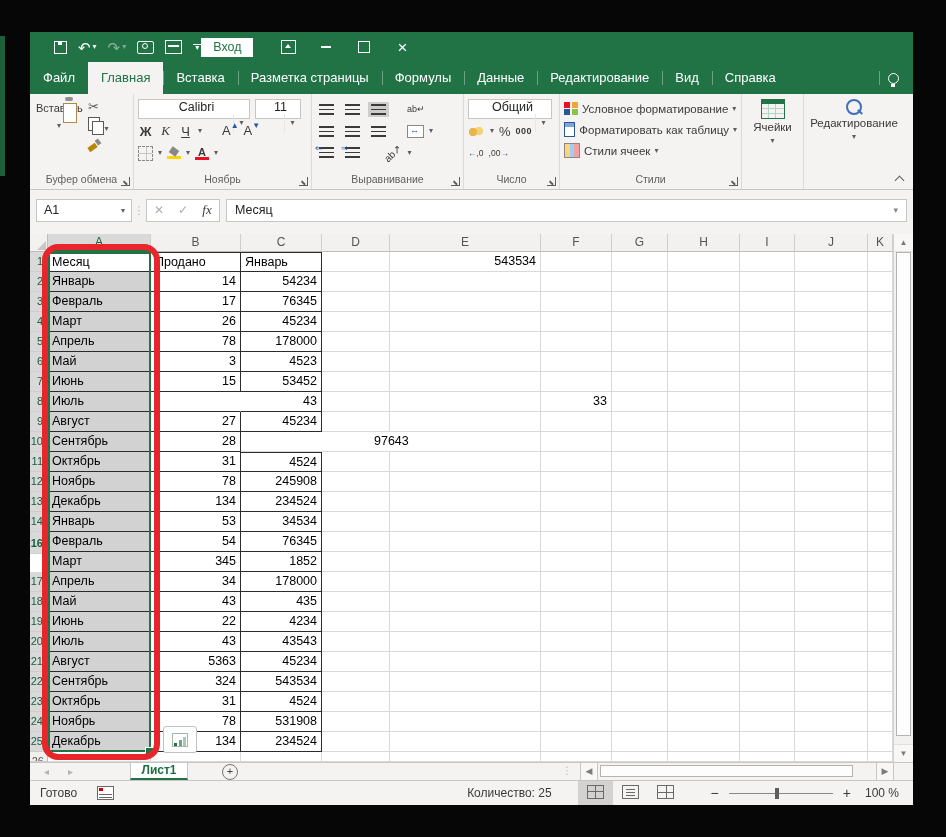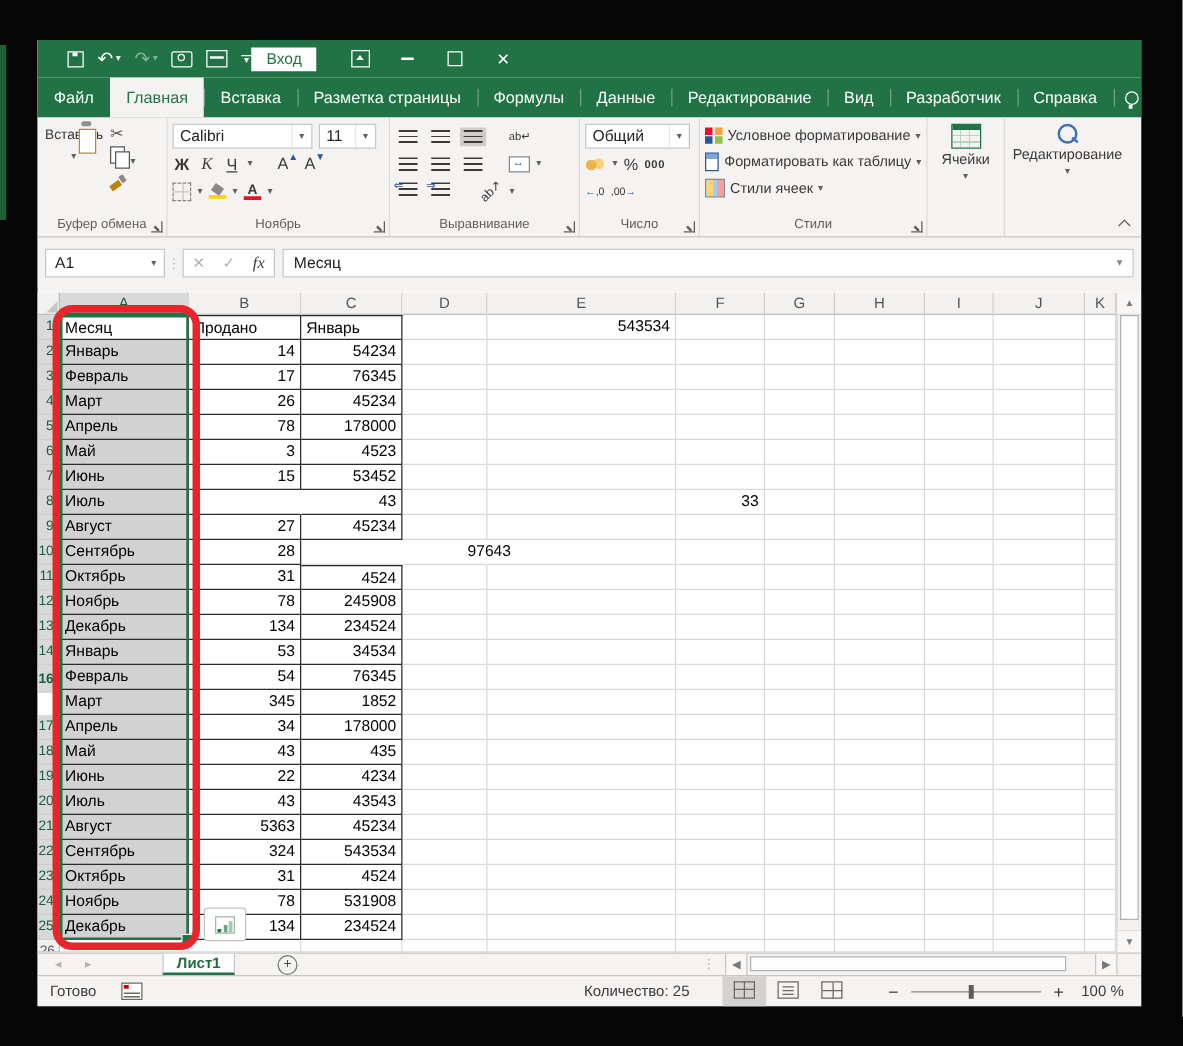--- a/index.html
+++ b/index.html
@@ -60,21 +60,21 @@
   .clipico::after{content:'';position:absolute;left:6px;top:-2px;width:8px;height:4px;background:#8e8e8e;border-radius:2px;}
   .pastelbl{font-size:11px;color:#3b3a39;margin-top:3px;}
   .cutcopy{display:flex;flex-direction:column;gap:4px;padding-top:2px;}
   .scis{font-size:13px;color:#5a5856;line-height:1;}
   .copyico{width:10px;height:12px;border:1.2px solid #5a5856;position:relative;display:inline-block;background:#fff;}
   .copyico::after{content:'';position:absolute;left:2.5px;top:2.5px;width:10px;height:12px;border:1.2px solid #5a5856;background:#fff;}
   .brushico{width:12px;height:12px;position:relative;display:inline-block;}
   .brushico::before{content:'';position:absolute;left:0;top:6px;width:9px;height:5px;background:#b8860b;transform:rotate(-35deg);}
   .brushico::after{content:'';position:absolute;right:0;top:0;width:4px;height:6px;background:#8a8886;transform:rotate(-35deg);}
   
-  .combo{background:#fff;border:1px solid #c8c6c4;height:20px;display:flex;align-items:center;font-size:12.5px;color:#222;padding-left:5px;box-sizing:border-box;}
+  .combo{background:#fff;border:1px solid #c8c6c4;height:20px;display:flex;align-items:center;font-size:12.5px;color:#222;padding-left:5px;box-sizing:border-box;flex-direction:column;}
   .combo .cv{margin-left:auto;width:15px;text-align:center;color:#605e5c;font-size:8px;border-left:1px solid #e8e6e4;line-height:18px;}
   .bi{font-size:13px;color:#3b3a39;width:15px;text-align:center;}
   .bold{font-weight:700;}.ital{font-style:italic;font-family:"Liberation Serif",serif;}
   .und{text-decoration:underline;}
   .fsz{position:relative;font-size:13px;color:#3b3a39;}
   .fsz sup{font-size:8px;position:relative;top:-2px;}
   .szup{color:#2b579a;} .szdn{color:#2b579a;}
   .bord{width:13px;height:13px;border:1px dashed #8a8886;display:inline-block;position:relative;}
   .bord::before{content:'';position:absolute;left:50%;top:0;bottom:0;width:1px;background:#c8c6c4;}
   .bord::after{content:'';position:absolute;top:50%;left:0;right:0;height:1px;background:#c8c6c4;}
@@ -259,21 +259,20 @@
 
   <div class="tabbar">
     <div class="tab">Файл</div>
     <div class="tab active">Главная</div>
       <div class="tab sep">Вставка</div>
       <div class="tab sep">Разметка страницы</div>
       <div class="tab sep">Формулы</div>
       <div class="tab sep">Данные</div>
       <div class="tab sep">Редактирование</div>
       <div class="tab sep">Вид</div>
-      <div class="tab sep">Разработчик</div>
       <div class="tab sep">Справка</div>
     <div class="tbright">
       <span class="tbdiv"></span>
       <span class="bulb"></span>
 
     </div>
   </div>
 
   <div class="ribbon">
 

